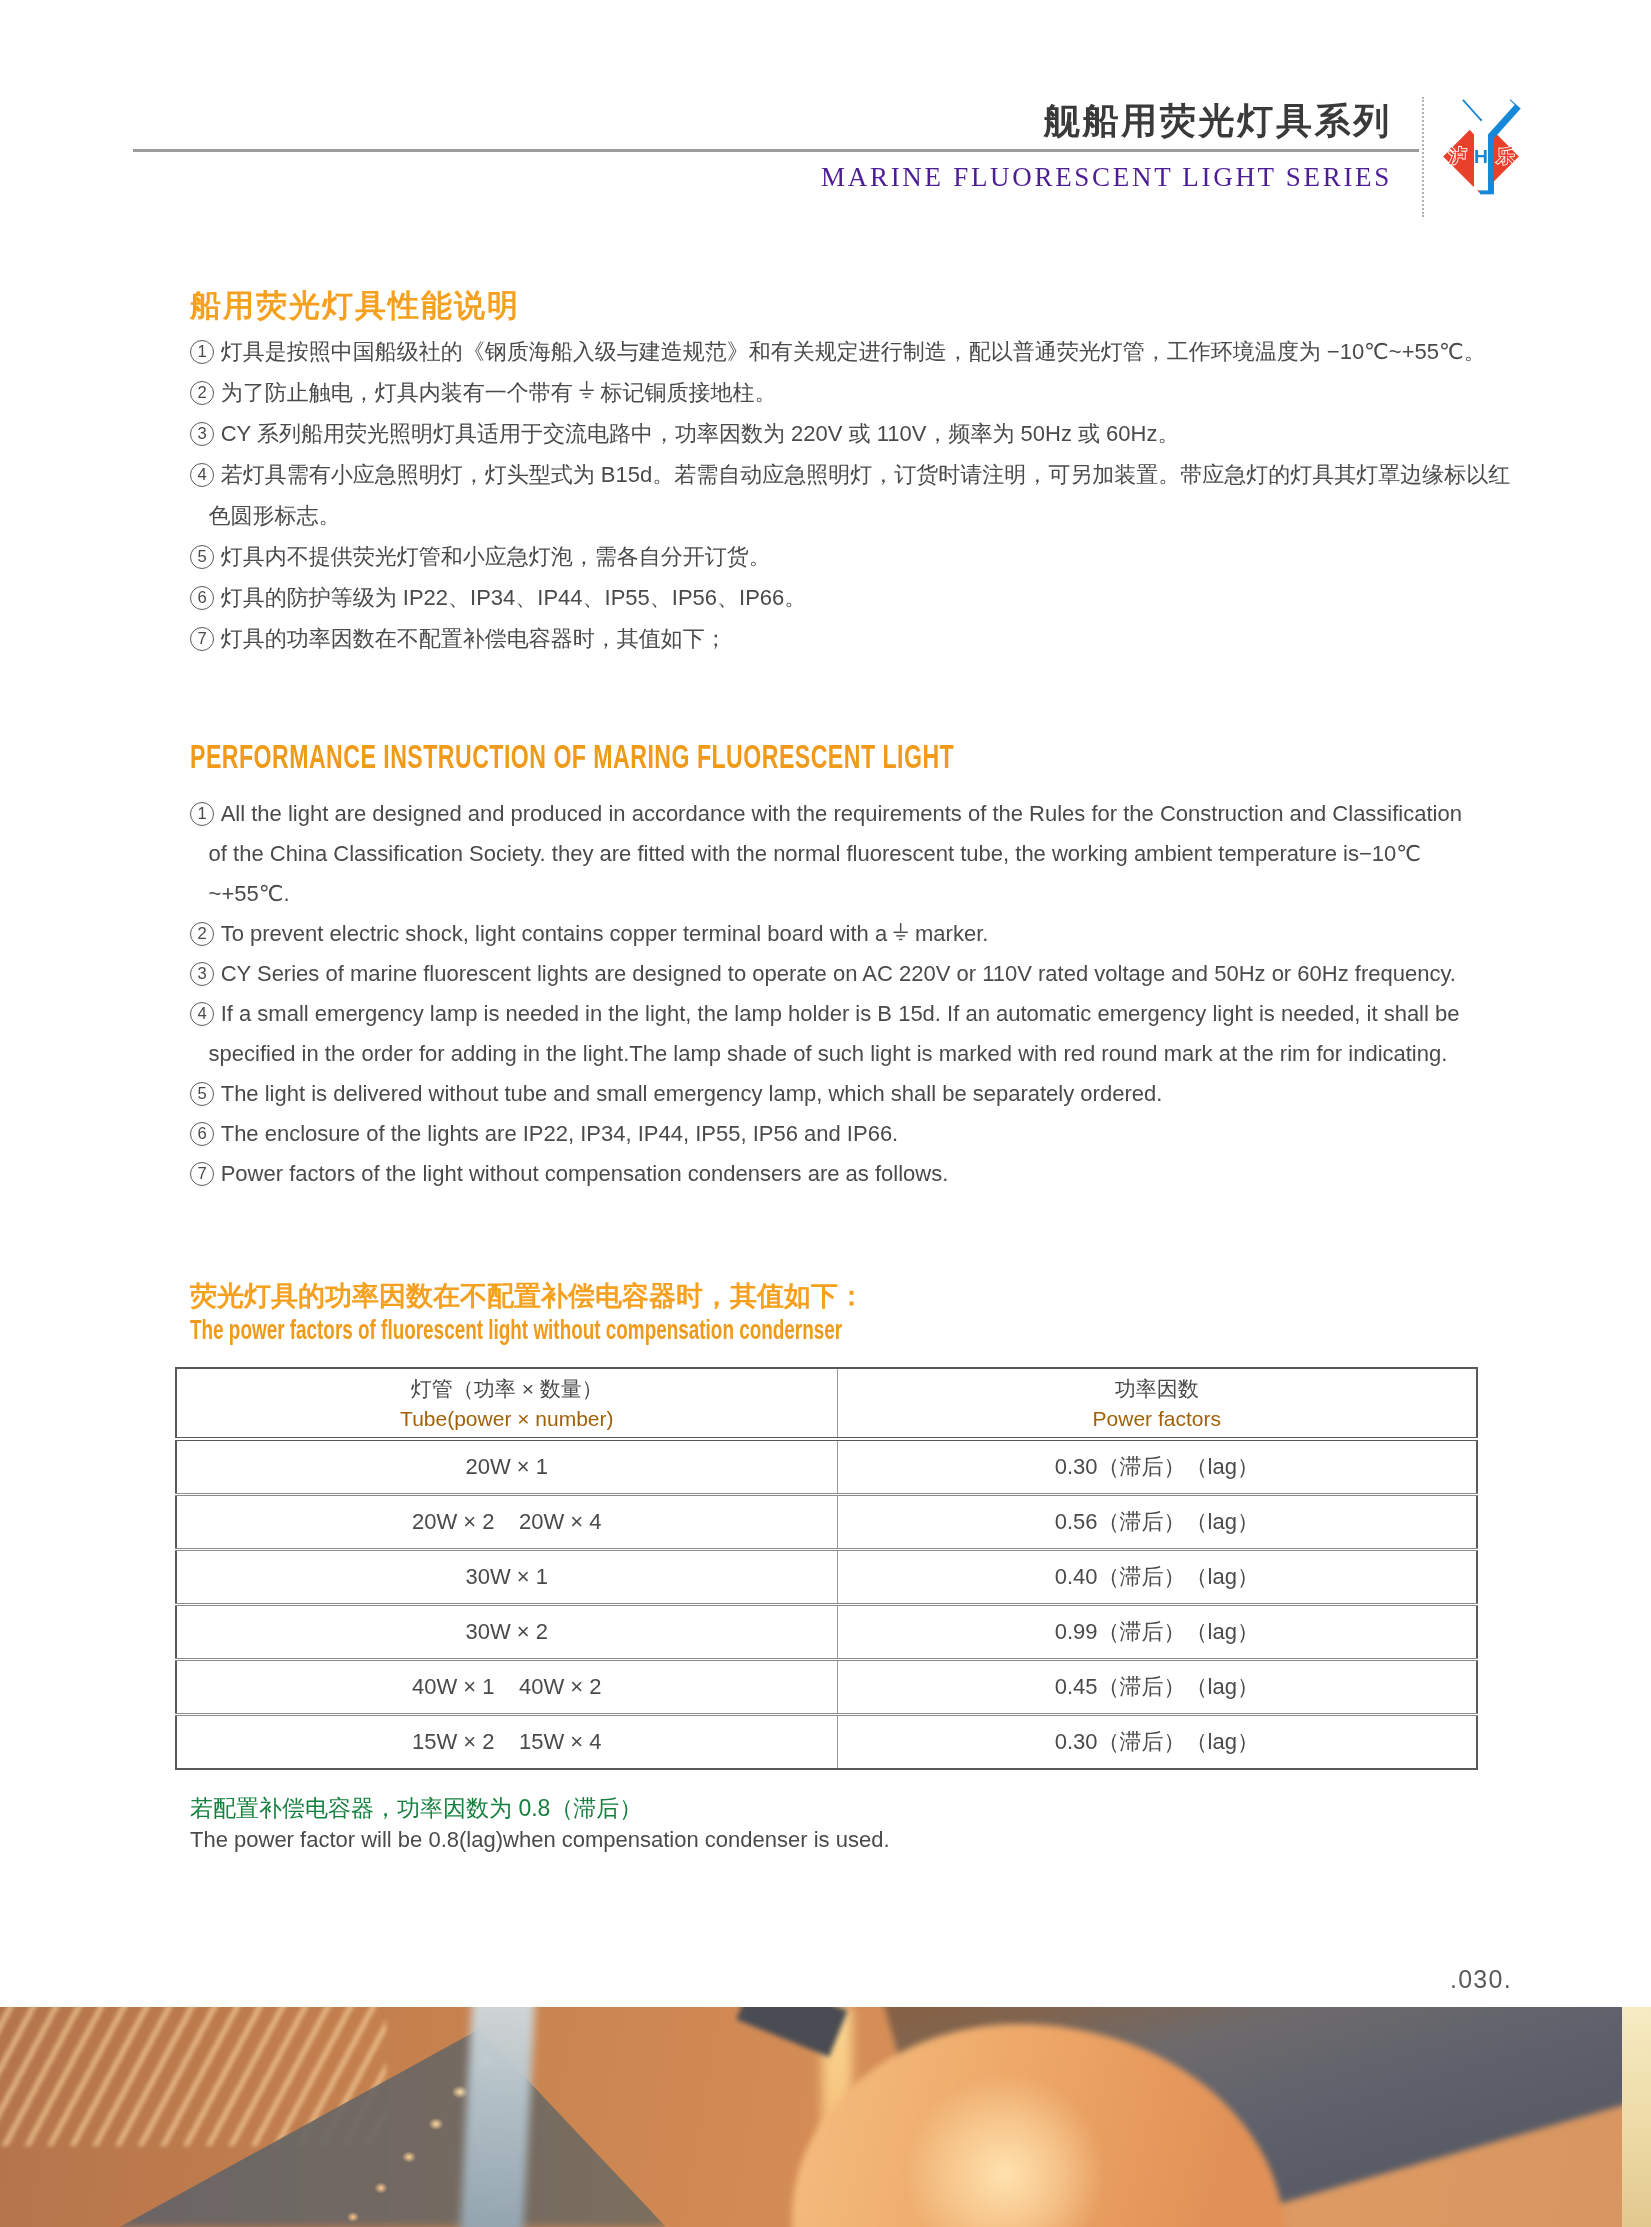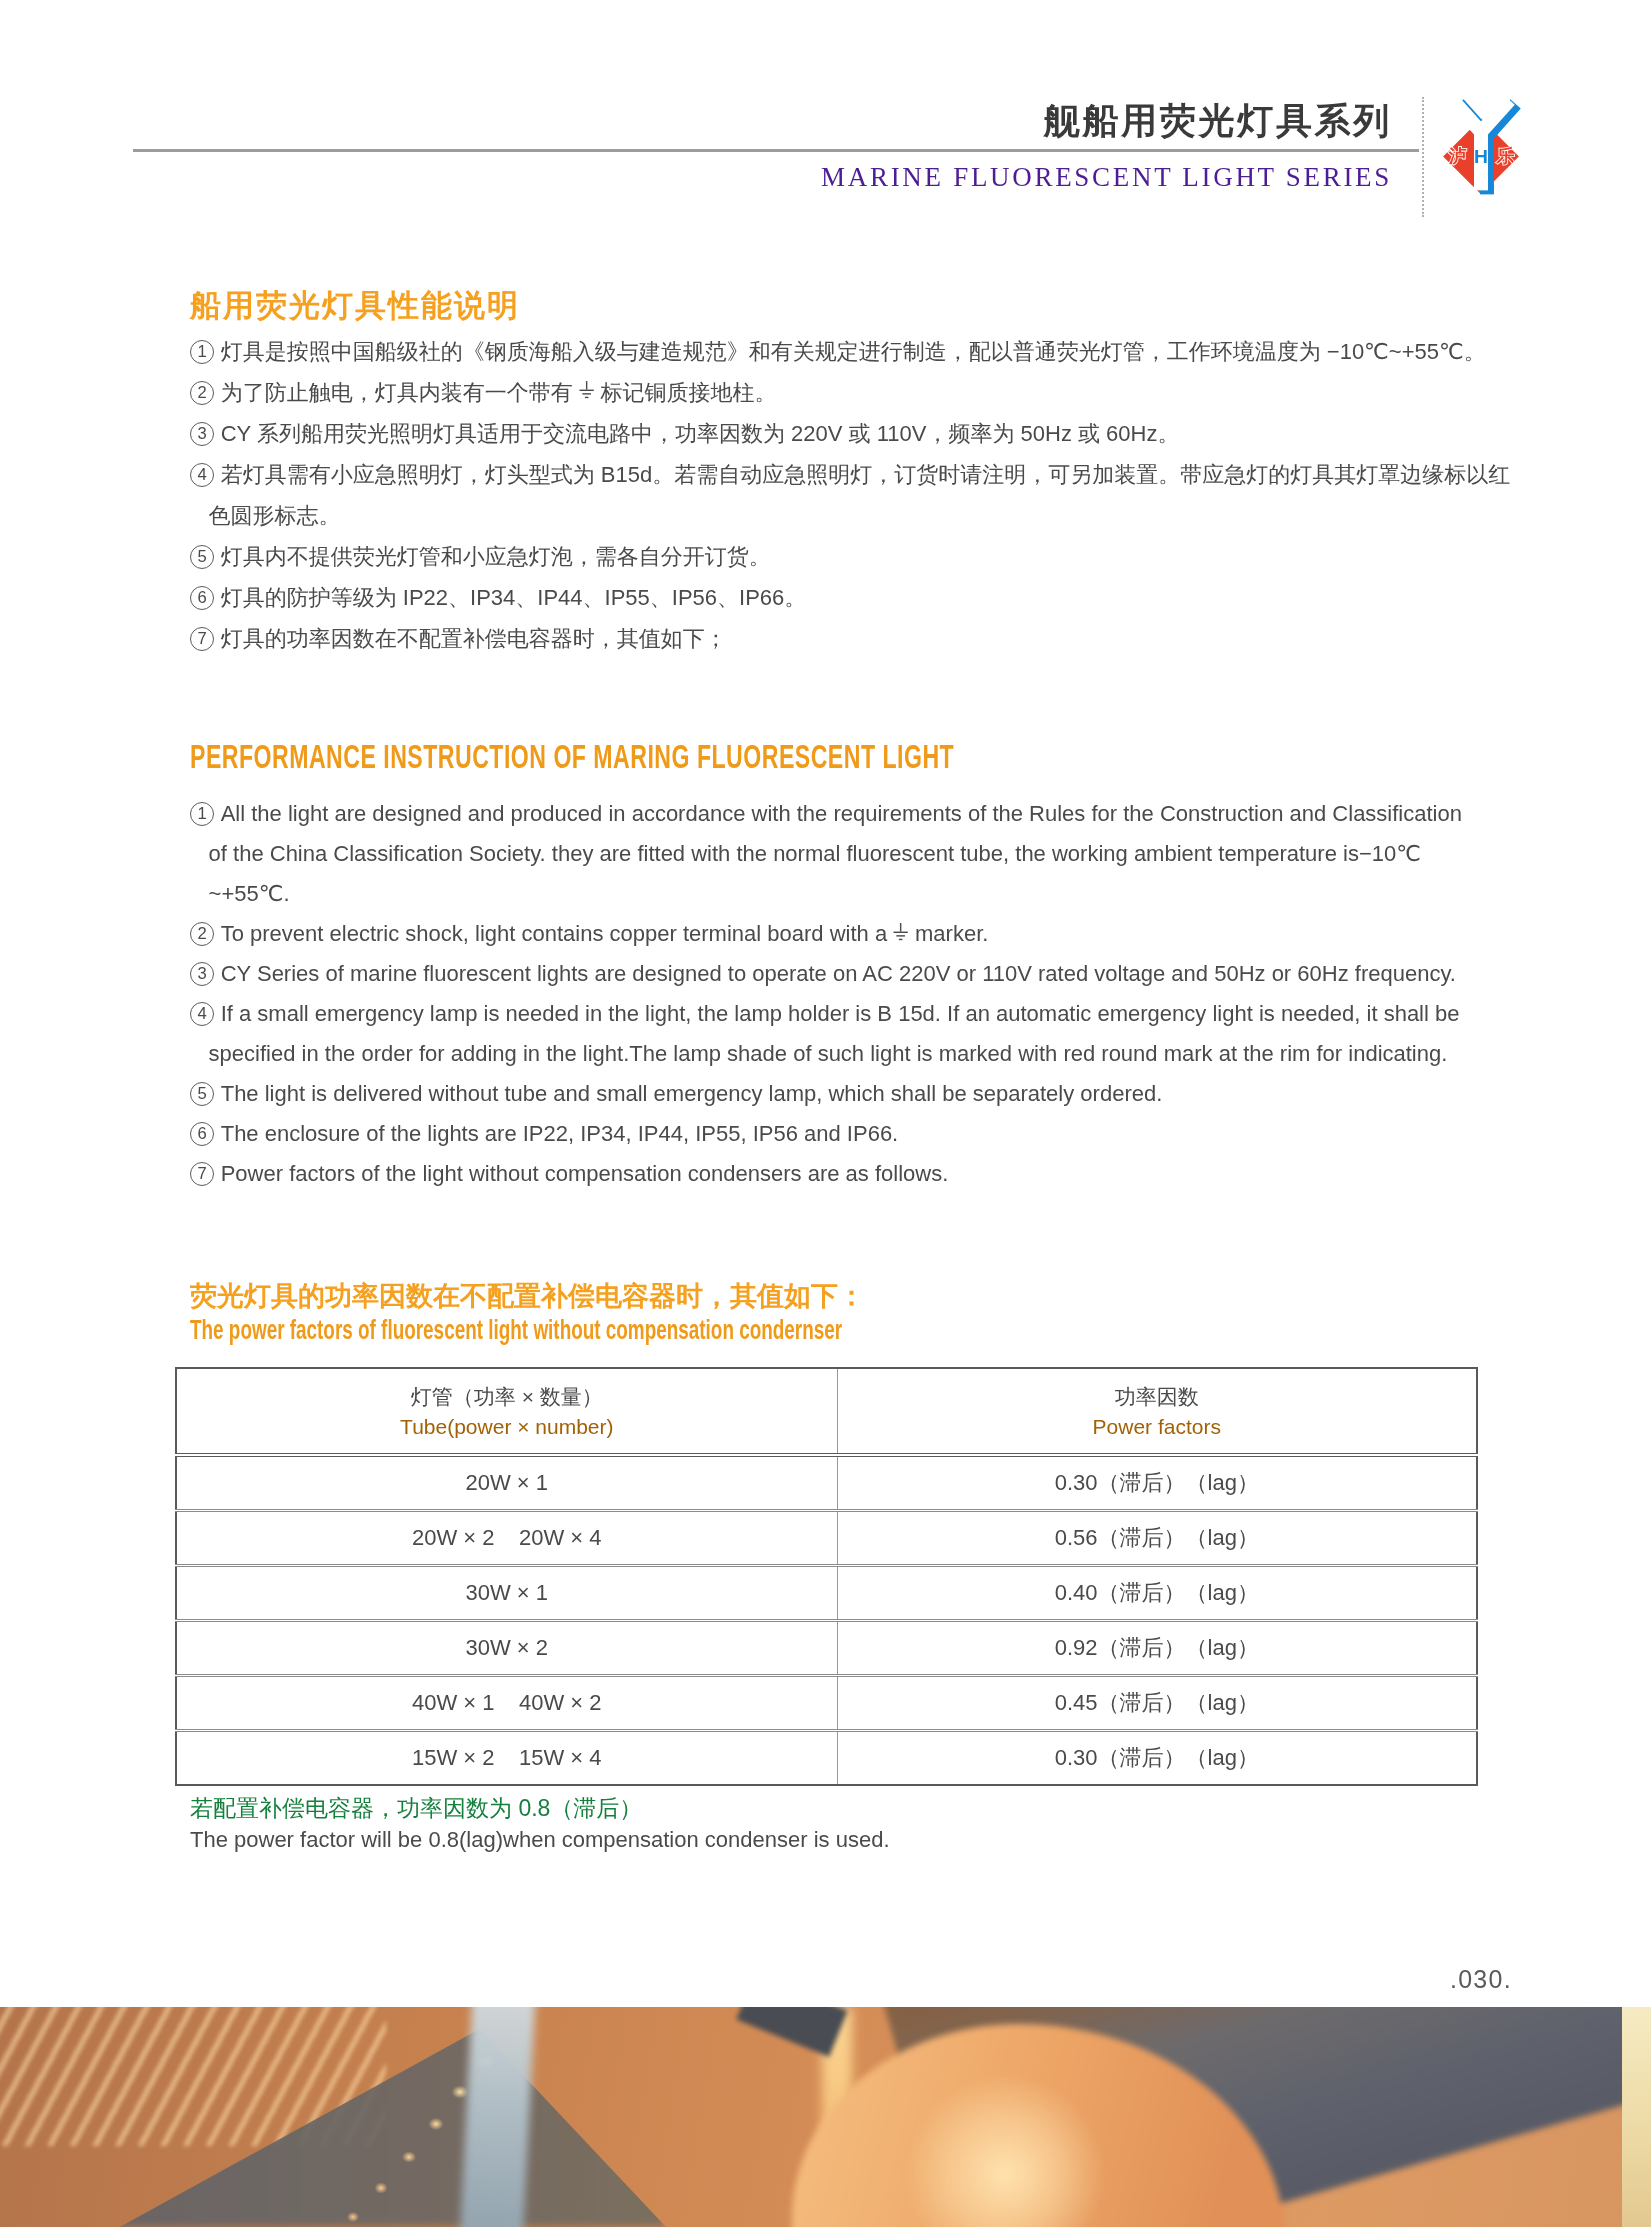--- a/index.html
+++ b/index.html
@@ -34,21 +34,21 @@
   .circ{flex:0 0 auto;width:24px;height:24px;border:1.3px solid #5a5a5a;border-radius:50%;
         display:inline-flex;align-items:center;justify-content:center;font-size:16.6px;
         margin-right:6.7px;box-sizing:border-box;color:#4a4a4a;}
   .cont{padding-left:18.6px;}
   .gnd{margin:0 5.3px 4px 5.3px;display:inline-block;}
 
   
   .ptable{position:absolute;left:175px;top:1367px;width:1303px;border-collapse:collapse;
           table-layout:fixed;}
   .ptable{border:2px solid #58595b;}
-  .ptable thead tr{height:87px;border-bottom:4px double #58595b;}
+  .ptable thead tr{height:71px;border-bottom:4px double #58595b;}
   .ptable tbody tr{height:55px;border-bottom:3.3px double #8b8b8b;}
   .ptable tbody tr:last-child{border-bottom:none;}
   .ptable td{text-align:center;vertical-align:middle;padding:0;}
   .ptable td.c1{width:50.7%;border-right:1.3px solid #9a9a9a;}
   .th-cn{font-size:21px;color:#4a4a4a;line-height:31px;}
   .th-en{font-size:21px;color:#a16207;line-height:29px;}
   .cell{font-size:22px;color:#4a4a4a;white-space:pre;}
 
   .note-cn{position:absolute;left:190px;top:1793px;font-size:23px;color:#15803d;white-space:nowrap;}
   .note-en{position:absolute;left:190px;top:1827px;font-size:22px;color:#4a4a4a;white-space:nowrap;}
@@ -240,21 +240,21 @@
       <tr>
         <td class="c1 cell">20W × 2    20W × 4</td>
         <td class="cell">0.56（滞后）（lag）</td>
       </tr>
       <tr>
         <td class="c1 cell">30W × 1</td>
         <td class="cell">0.40（滞后）（lag）</td>
       </tr>
       <tr>
         <td class="c1 cell">30W × 2</td>
-        <td class="cell">0.92（滞后）（lag）</td>
+        <td class="cell">0.99（滞后）（lag）</td>
       </tr>
       <tr>
         <td class="c1 cell">40W × 1    40W × 2</td>
         <td class="cell">0.45（滞后）（lag）</td>
       </tr>
       <tr>
         <td class="c1 cell">15W × 2    15W × 4</td>
         <td class="cell">0.30（滞后）（lag）</td>
       </tr>
     </tbody>

